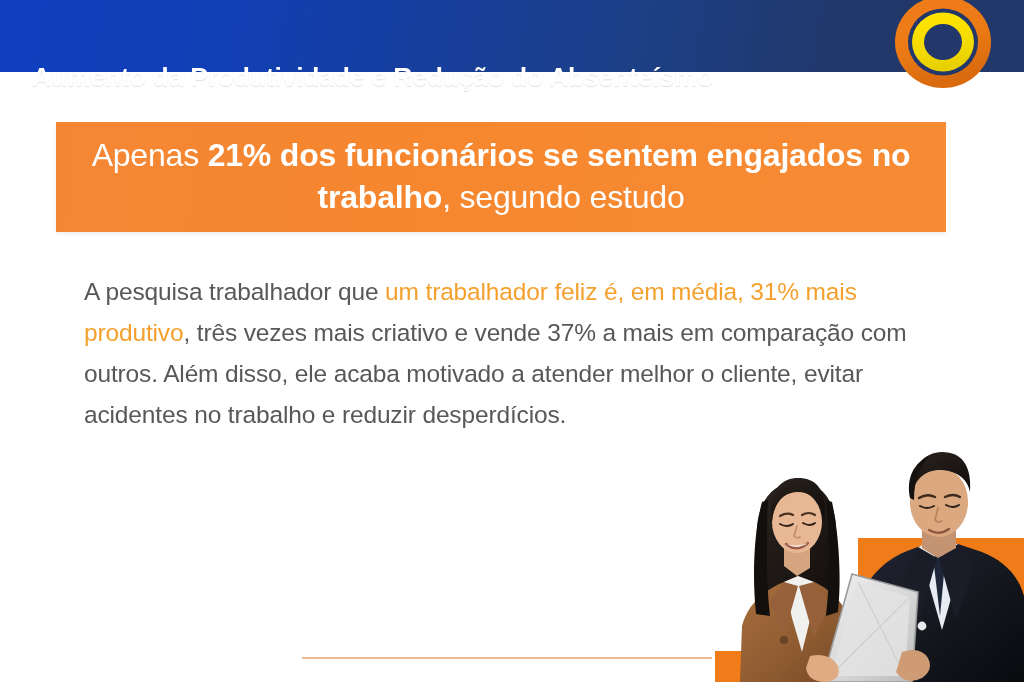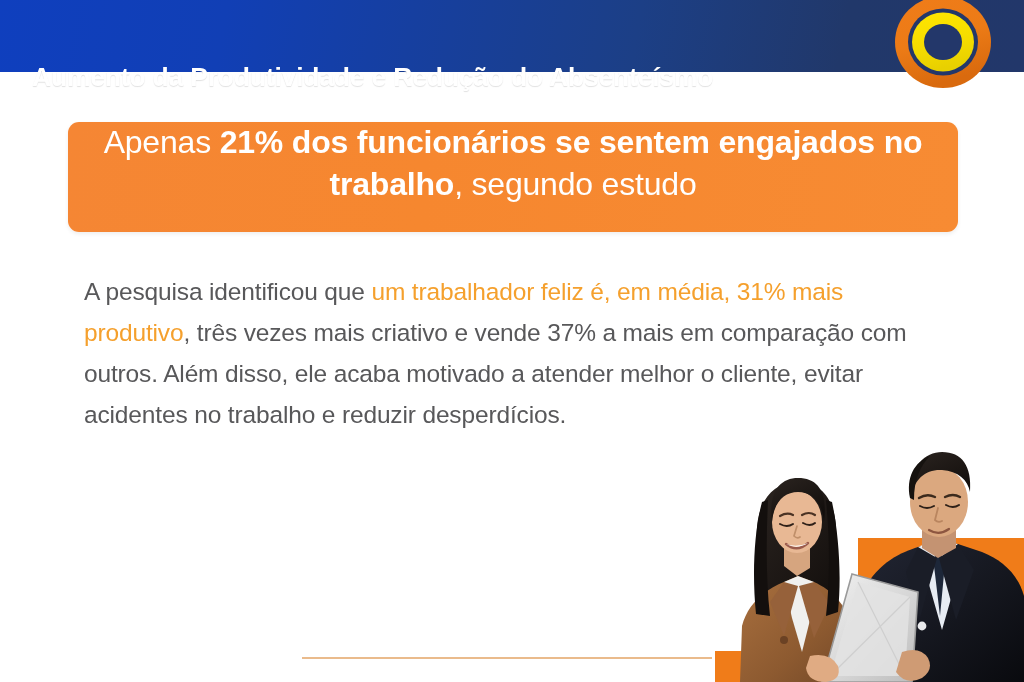--- a/index.html
+++ b/index.html
@@ -28,25 +28,25 @@
   }
   .logo-wrap {
     position:absolute; left:893px; top:-4px; width:100px; height:96px;
   }
   .logo-ring {
     position:absolute; left:0; top:0; width:100px; height:96px;
   }
 
   
   .callout {
-    position:absolute; left:68px; top:122px; width:890px; height:110px;
+    position:absolute; left:56px; top:122px; width:890px; height:110px;
     background:linear-gradient(95deg,#f58634 0%,#f6872f 40%,#f78b33 100%);
-    border-radius:11px;
+    border-radius:0;
     box-shadow:0 2px 4px rgba(0,0,0,.07);
-    display:flex; align-items:flex-start; justify-content:center;
+    display:flex; align-items:center; justify-content:center;
     padding:0 26px;
   }
   .callout-text {
     color:#ffffff; text-align:center;
     font-size:32px; line-height:1.31; font-weight:300;
     letter-spacing:-0.2px;
   }
   .callout-text b { font-weight:bold; }
 
   
@@ -114,21 +114,21 @@
     </div>
   </div>
 
   <div class="callout">
     <div class="callout-text">
       <span>Apenas </span><b>21% dos funcionários se sentem engajados no trabalho</b><span>, segundo estudo</span>
     </div>
   </div>
 
   <div class="body-copy">
-    <span>A pesquisa identificou que </span><span class="hl">um trabalhador feliz é, em média, 31% mais produtivo</span><span>, três vezes mais criativo e vende 37% a mais em comparação com outros. Além disso, ele acaba motivado a atender melhor o cliente, evitar acidentes no trabalho e reduzir desperdícios.</span>
+    <span>A pesquisa trabalhador que </span><span class="hl">um trabalhador feliz é, em média, 31% mais produtivo</span><span>, três vezes mais criativo e vende 37% a mais em comparação com outros. Além disso, ele acaba motivado a atender melhor o cliente, evitar acidentes no trabalho e reduzir desperdícios.</span>
   </div>
 
   <div class="orange-block-big"></div>
   <div class="orange-block-small"></div>
 
   <div class="photo">
     <svg viewBox="0 0 318 242" width="318" height="242">
       <defs>
         <linearGradient id="suitG" x1="0" y1="0" x2="1" y2="1">
           <stop offset="0%" stop-color="#222634"></stop>

